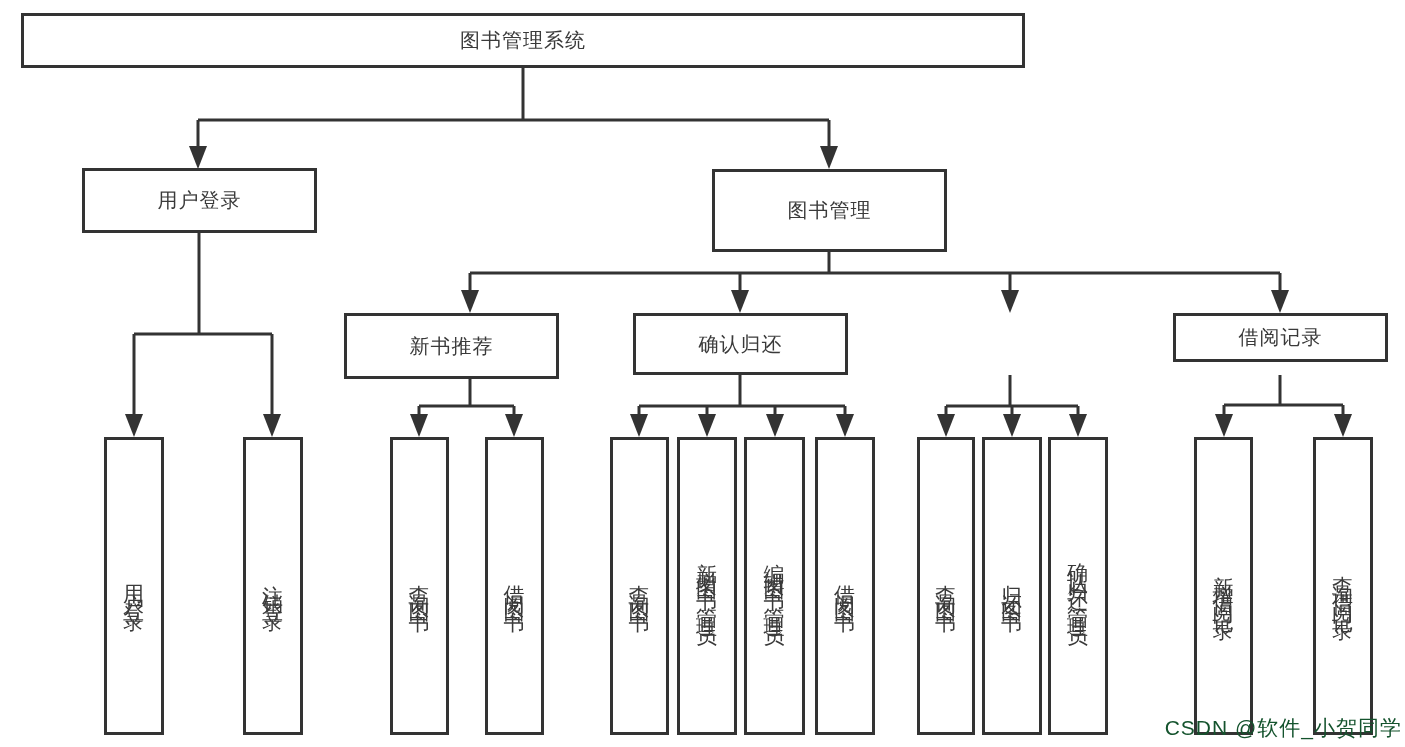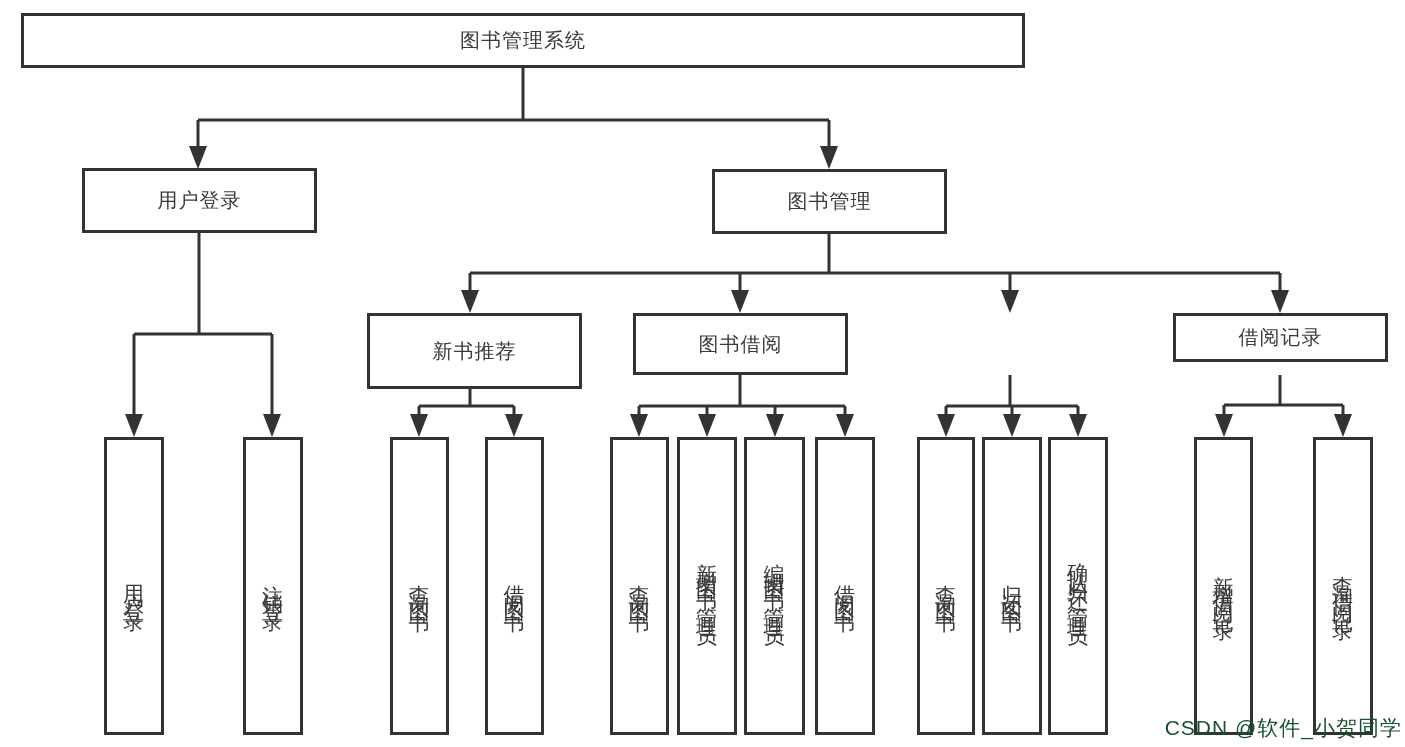--- a/index.html
+++ b/index.html
@@ -113,29 +113,29 @@
     </g>
   </svg>
 
   <div class="box lvl" style="left:21px;top:13px;width:1004px;height:55px;">
     <span>图书管理系统</span>
   </div>
 
   <div class="box lvl" style="left:82px;top:168px;width:235px;height:65px;">
     <span>用户登录</span>
   </div>
-  <div class="box lvl" style="left:712px;top:169px;width:235px;height:65px;">
+  <div class="box lvl" style="left:712px;top:169px;width:235px;height:83px;">
     <span>图书管理</span>
   </div>
 
-  <div class="box lvl" style="left:367px;top:313px;width:215px;height:76px;">
+  <div class="box lvl" style="left:344px;top:313px;width:215px;height:66px;">
     <span>新书推荐</span>
   </div>
   <div class="box lvl" style="left:633px;top:313px;width:215px;height:62px;">
-    <span>图书借阅</span>
+    <span>确认归还</span>
   </div>
   <div class="box lvl" style="left:1173px;top:313px;width:215px;height:49px;">
     <span>借阅记录</span>
   </div>
 
   <div class="box leaf" style="left:104px;top:437px;width:60px;height:298px;">
     <span>用户登录</span>
   </div>
   <div class="box leaf" style="left:243px;top:437px;width:60px;height:298px;">
     <span>注销登录</span>

